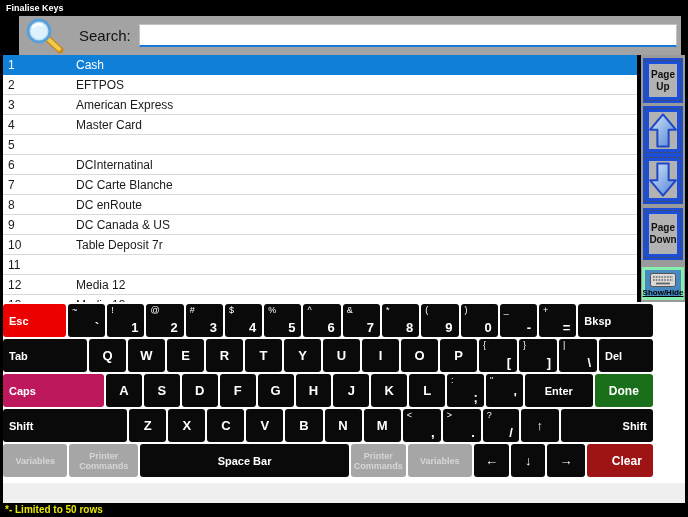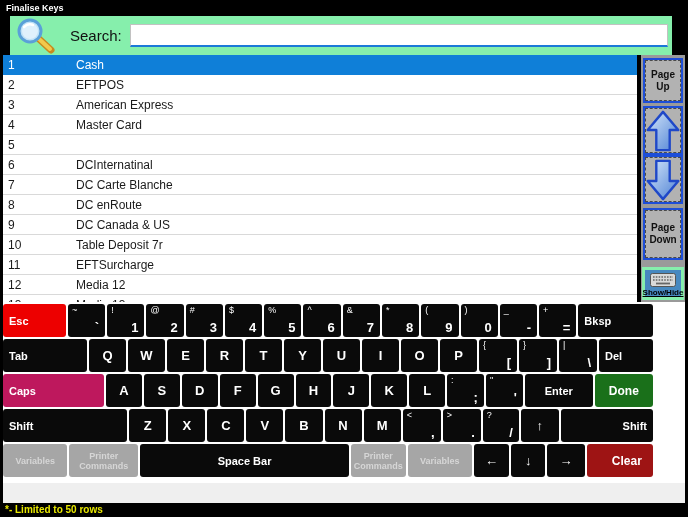--- a/index.html
+++ b/index.html
@@ -5,37 +5,37 @@
   html,body{margin:0;padding:0;background:#222;}
   .screen{
     position:relative;width:688px;height:517px;background:#000;
     font-family:"Liberation Sans",sans-serif;overflow:hidden;
     -webkit-font-smoothing:antialiased;
   }
   
   .titlebar{position:absolute;left:0;top:0;width:100%;height:16px;background:#000;}
   .titlebar span{color:#fff;font-size:9px;font-weight:bold;line-height:16px;padding-left:6px;display:block;}
   
-  .search-bar{position:absolute;left:10px;top:16px;width:662px;height:39px;background:#86efac;display:flex;align-items:center;}
+  .search-bar{position:absolute;left:19px;top:16px;width:662px;height:39px;background:#a3a3a3;display:flex;align-items:center;}
   .search-icon{width:42px;height:36px;margin-left:6px;flex:0 0 auto;}
   .search-label{font-size:15px;color:#111;margin-left:12px;flex:0 0 auto;}
   .search-input{
     flex:1 1 auto;margin-left:8px;margin-right:4px;height:20px;
     border:1px solid #c2c2c2;border-bottom:2px solid #1b78d8;
     font-size:13px;font-family:"Liberation Sans",sans-serif;padding:0 3px;outline:none;
   }
   
   .list{position:absolute;left:3px;top:55px;width:634px;height:247px;background:#fff;overflow:hidden;}
   .list-row{height:19px;border-bottom:1px solid #d9d9d9;display:flex;align-items:center;font-size:12px;color:#1a1a1a;background:#fff;cursor:default;}
   .list-row.selected{background:#0f7fd8;color:#fff;border-bottom:1px solid #0f7fd8;}
   .list-num{width:68px;padding-left:5px;flex:0 0 auto;}
   .list-name{flex:1 1 auto;}
   
   .side-panel{position:absolute;left:641px;top:55px;width:44px;height:247px;background:#9a9a9a;display:flex;flex-direction:column;align-items:center;padding-top:3px;box-sizing:border-box;}
-  .panel-btn{width:40px;background:#b2b2b2;border:2px solid #1d4ed8;outline:1px dashed #4a4a4a;outline-offset:-3px;
+  .panel-btn{width:40px;background:#b2b2b2;border:6px solid #1d4ed8;outline:1px dashed #4a4a4a;outline-offset:-3px;
     display:flex;flex-direction:column;align-items:center;justify-content:center;cursor:pointer;box-sizing:border-box;}
   .panel-btn .lbl{font-size:10px;font-weight:bold;color:#111;text-align:center;line-height:12px;}
   .btn-pageup{height:45px;margin-bottom:3px;}
   .btn-arrow{height:49px;margin-bottom:0px;}
   .btn-pagedown{height:52px;margin-top:4px;}
   .btn-showhide{margin-top:auto;margin-bottom:2px;width:42px;height:33px;background:#4788c0;border:3px solid #86efac;
     display:flex;flex-direction:column;align-items:center;justify-content:flex-end;cursor:pointer;box-sizing:border-box;text-decoration:underline;}
   .btn-showhide .lbl{font-size:8px;font-weight:bold;color:#000;line-height:9px;}
   
   .keyboard{position:absolute;left:3px;top:302px;width:682px;height:181px;background:#fff;}
@@ -117,21 +117,20 @@
       <div class="list-row">
         <span class="list-num">9</span>
         <span class="list-name">DC Canada &amp; US</span>
       </div>
       <div class="list-row">
         <span class="list-num">10</span>
         <span class="list-name">Table Deposit 7r</span>
       </div>
       <div class="list-row">
         <span class="list-num">11</span>
-        <span class="list-name">EFTSurcharge</span>
       </div>
       <div class="list-row">
         <span class="list-num">12</span>
         <span class="list-name">Media 12</span>
       </div>
       <div class="list-row">
         <span class="list-num">13</span>
         <span class="list-name">Media 13</span>
       </div>
     </div>

